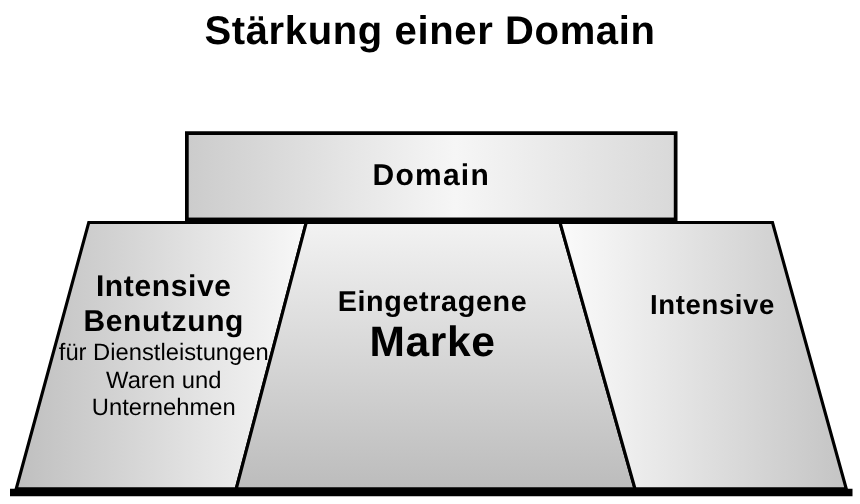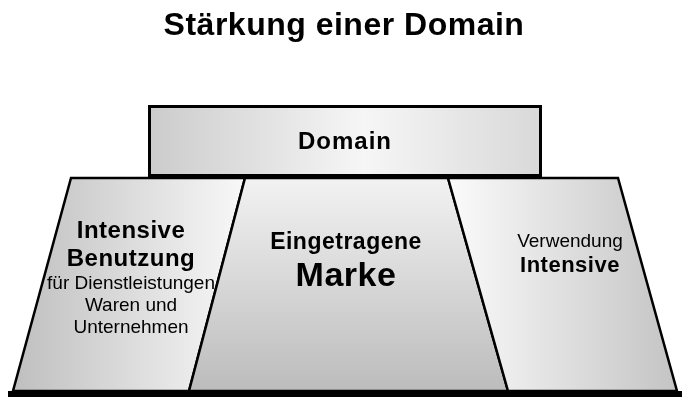--- a/index.html
+++ b/index.html
@@ -106,17 +106,16 @@
     <div class="ln-reg-sm">Waren und</div>
     <div class="ln-reg-sm">Unternehmen</div>
   </div>
 
   <div class="pillar-text pt-center">
     <div class="ln-bold-sm">Eingetragene</div>
     <div class="ln-bold-lg">Marke</div>
   </div>
 
   <div class="pillar-text pt-right">
-    <div class="ln-reg-gap">Verwendung</div>
     <div class="ln-firm">Intensive</div>
   </div>
 
 </div>
 
 </body></html>

